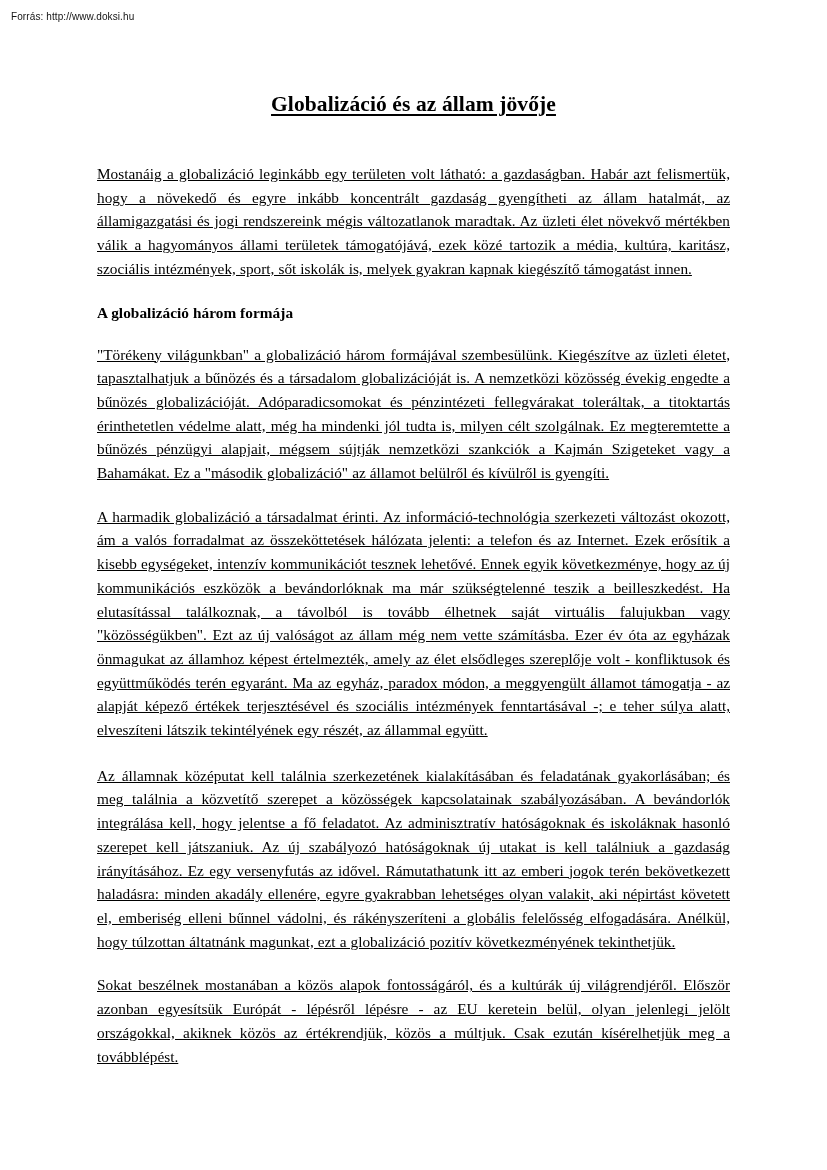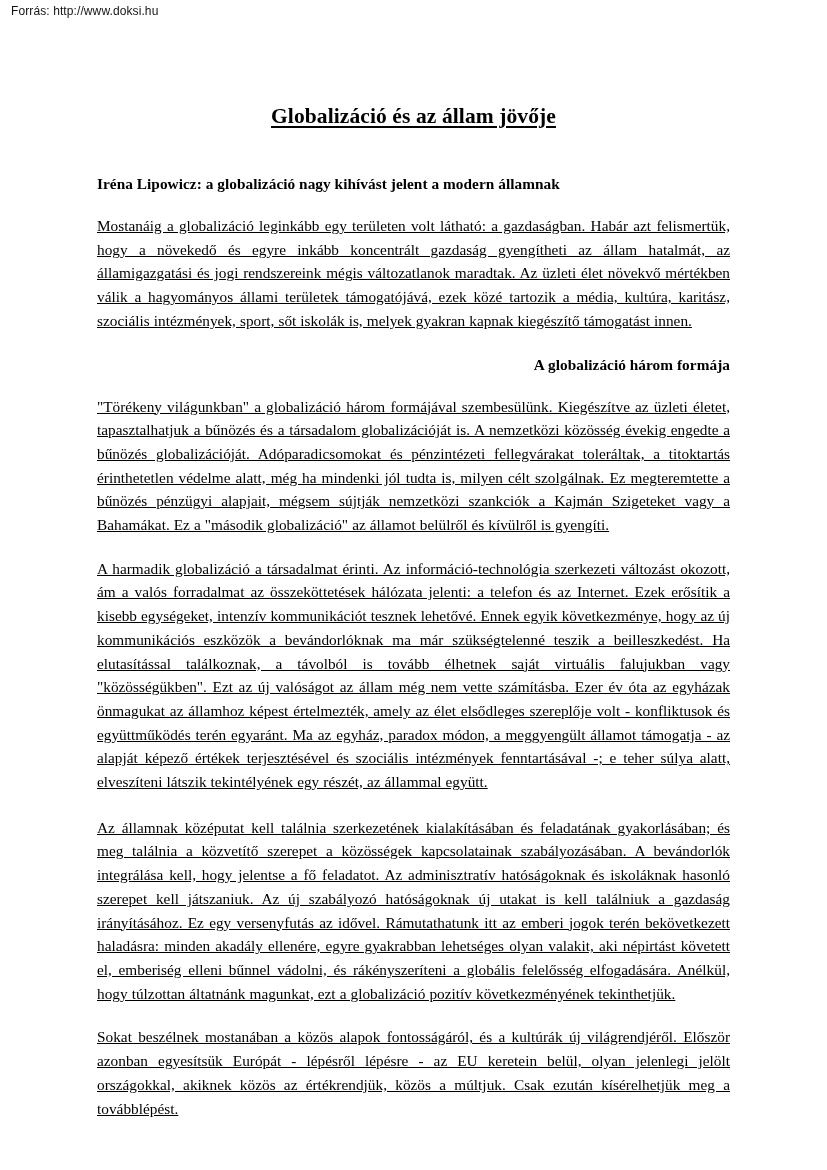--- a/index.html
+++ b/index.html
@@ -20,45 +20,45 @@
 
   .page {
     position: absolute;
     inset: 0;
     background: #ffffff;
   }
 
   
   .source-header {
     position: absolute;
-    top: 4px;
+    top: 10px;
     left: 11px;
     font-family: "Liberation Sans", "DejaVu Sans", sans-serif;
-    font-size: 12px;
+    font-size: 10px;
     line-height: 14px;
     color: #141414;
     letter-spacing: 0.1px;
     white-space: nowrap;
   }
 
   
   .content {
     position: absolute;
     left: 97px;
     top: 90px;
     width: 633px;
   }
 
   .doc-title {
     font-size: 21.5px;
     font-weight: bold;
     text-align: center;
     text-decoration: underline;
     text-underline-offset: 3px;
-    margin: 12px 0 44px 0;
+    margin: 0 0 44px 0;
     letter-spacing: 0.1px;
     line-height: 28px;
   }
 
   .section-heading {
     font-size: 15.3px;
     font-weight: bold;
     margin: 0 0 20px 0;
     line-height: 20px;
     letter-spacing: 0.05px;
@@ -74,35 +74,33 @@
     word-spacing: 0.2px;
     text-decoration: underline;
   }
 
   p.body-text.tight-after {
     margin-bottom: 22px;
   }
 
   .heading-spacer-top {
     margin-top: 4px;
-    text-align: right;
   }
 </style>
 </head>
 <body>
 
 <div class="page">
 
   <div class="source-header">Forrás: http://www.doksi.hu</div>
 
   <div class="content">
 
     <h1 class="doc-title">Globalizáció és az állam jövője</h1>
 
-    <h2 class="section-heading">Iréna Lipowicz: a globalizáció nagy kihívást jelent a modern államnak</h2>
     <p class="body-text tight-after">Mostanáig a globalizáció leginkább egy területen volt látható: a gazdaságban. Habár azt felismertük, hogy a növekedő és egyre inkább koncentrált gazdaság gyengítheti az állam hatalmát, az államigazgatási és jogi rendszereink mégis változatlanok maradtak. Az üzleti élet növekvő mértékben válik a hagyományos állami területek támogatójává, ezek közé tartozik a média, kultúra, karitász, szociális intézmények, sport, sőt iskolák is, melyek gyakran kapnak kiegészítő támogatást innen.</p>
 
     <h2 class="section-heading heading-spacer-top">A globalizáció három formája</h2>
     <p class="body-text">"Törékeny világunkban" a globalizáció három formájával szembesülünk. Kiegészítve az üzleti életet, tapasztalhatjuk a bűnözés és a társadalom globalizációját is. A nemzetközi közösség évekig engedte a bűnözés globalizációját. Adóparadicsomokat és pénzintézeti fellegvárakat toleráltak, a titoktartás érinthetetlen védelme alatt, még ha mindenki jól tudta is, milyen célt szolgálnak. Ez megteremtette a bűnözés pénzügyi alapjait, mégsem sújtják nemzetközi szankciók a Kajmán Szigeteket vagy a Bahamákat. Ez a "második globalizáció" az államot belülről és kívülről is gyengíti.</p>
     <p class="body-text tight-after">A harmadik globalizáció a társadalmat érinti. Az információ-technológia szerkezeti változást okozott, ám a valós forradalmat az összeköttetések hálózata jelenti: a telefon és az Internet. Ezek erősítik a kisebb egységeket, intenzív kommunikációt tesznek lehetővé. Ennek egyik következménye, hogy az új kommunikációs eszközök a bevándorlóknak ma már szükségtelenné teszik a beilleszkedést. Ha elutasítással találkoznak, a távolból is tovább élhetnek saját virtuális falujukban vagy "közösségükben". Ezt az új valóságot az állam még nem vette számításba. Ezer év óta az egyházak önmagukat az államhoz képest értelmezték, amely az élet elsődleges szereplője volt - konfliktusok és együttműködés terén egyaránt. Ma az egyház, paradox módon, a meggyengült államot támogatja - az alapját képező értékek terjesztésével és szociális intézmények fenntartásával -; e teher súlya alatt, elveszíteni látszik tekintélyének egy részét, az állammal együtt.</p>
 
     <p class="body-text">Az államnak középutat kell találnia szerkezetének kialakításában és feladatának gyakorlásában; és meg találnia a közvetítő szerepet a közösségek kapcsolatainak szabályozásában. A bevándorlók integrálása kell, hogy jelentse a fő feladatot. Az adminisztratív hatóságoknak és iskoláknak hasonló szerepet kell játszaniuk. Az új szabályozó hatóságoknak új utakat is kell találniuk a gazdaság irányításához. Ez egy versenyfutás az idővel. Rámutathatunk itt az emberi jogok terén bekövetkezett haladásra: minden akadály ellenére, egyre gyakrabban lehetséges olyan valakit, aki népirtást követett el, emberiség elleni bűnnel vádolni, és rákényszeríteni a globális felelősség elfogadására. Anélkül, hogy túlzottan áltatnánk magunkat, ezt a globalizáció pozitív következményének tekinthetjük.</p>
     <p class="body-text">Sokat beszélnek mostanában a közös alapok fontosságáról, és a kultúrák új világrendjéről. Először azonban egyesítsük Európát - lépésről lépésre - az EU keretein belül, olyan jelenlegi jelölt országokkal, akiknek közös az értékrendjük, közös a múltjuk. Csak ezután kísérelhetjük meg a továbblépést.</p>
 
   </div>

